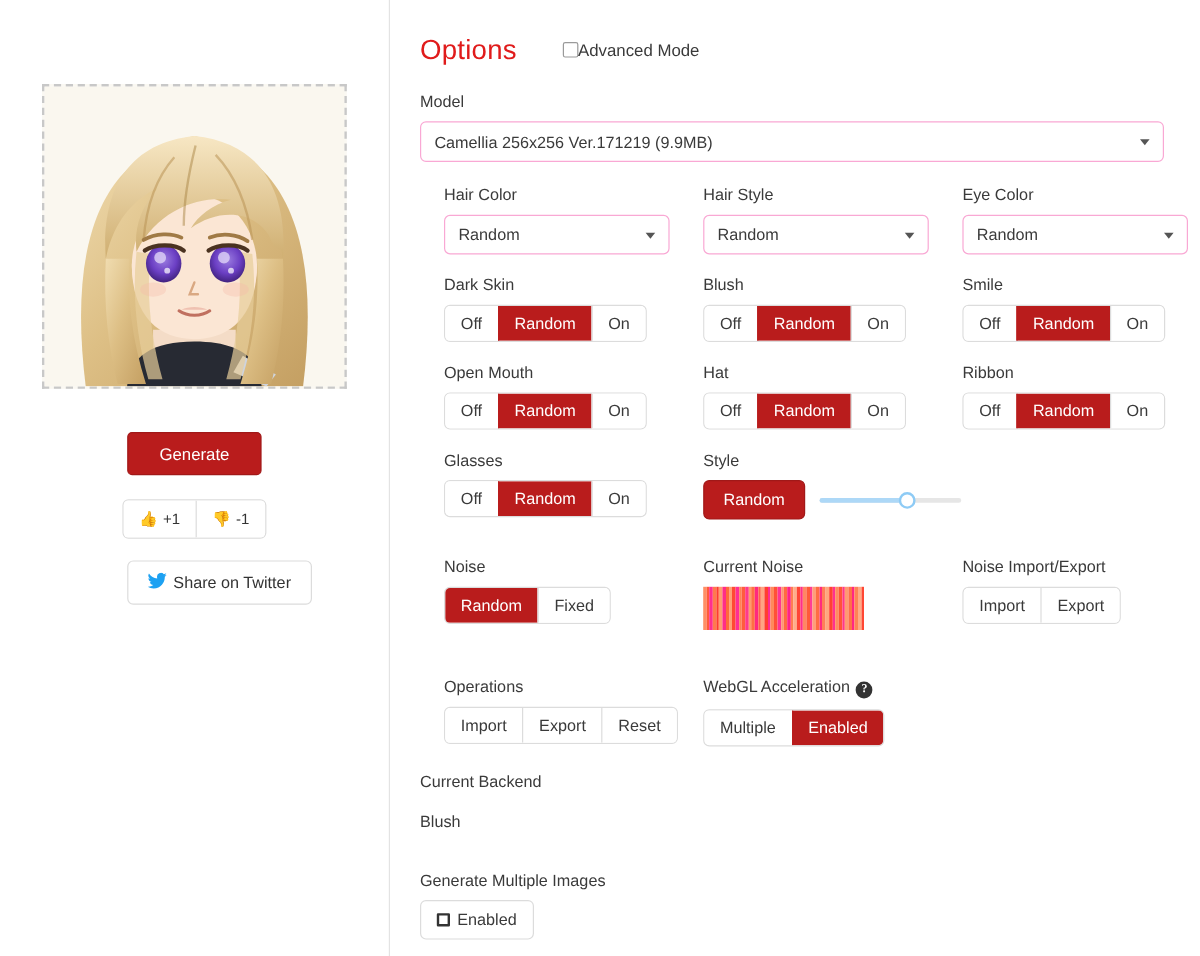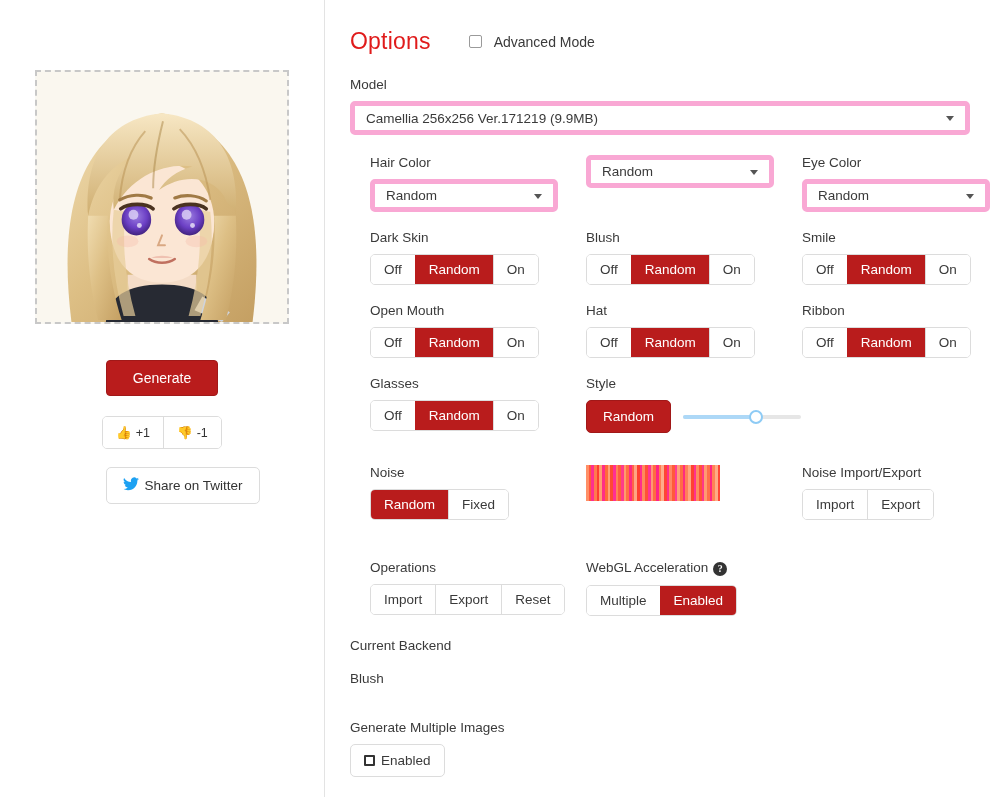--- a/index.html
+++ b/index.html
@@ -82,34 +82,34 @@
     flex: 1 1 auto;
     padding: 28px 30px 0 25px;
     position: relative;
   }
   .opt-header { display: flex; align-items: center; gap: 38px; margin-bottom: 22px; }
   .opt-title {
     color: #e01b1b;
     font-size: 23px;
     letter-spacing: .2px;
   }
-  .adv-mode { display: flex; align-items: center; gap: 12px; font-size: 14px; color: #3a3a3a; cursor: pointer; text-align: right; }
+  .adv-mode { display: flex; align-items: center; gap: 0; font-size: 14px; color: #3a3a3a; cursor: pointer; text-align: right; }
   .cbox {
     width: 13px; height: 13px;
     border: 1px solid #9a9a9a;
     border-radius: 2px;
     background: #fff;
     display: inline-block;
   }
 
   .field-label { font-size: 13.5px; color: #3a3a3a; margin-bottom: 9px; }
 
   .select-box {
     position: relative;
-    border: 5px solid #f9a8d4;
+    border: 1px solid #f9a8d4;
     border-radius: 5px;
     background: #fff;
     height: 33px;
     display: flex; align-items: center;
     padding: 0 11px;
     font-size: 13.5px;
     color: #3a3a3a;
     cursor: pointer;
   }
   .select-box .caret {
@@ -358,20 +358,21 @@
 
     <div class="grid3">
       <div class="cell">
         <div class="field-label">Hair Color</div>
         <div class="select-box">
           <span>Random</span>
           <span class="caret"></span>
         </div>
       </div>
       <div class="cell">
+        <div class="field-label">Hair Style</div>
         <div class="select-box">
           <span>Random</span>
           <span class="caret"></span>
         </div>
       </div>
       <div class="cell">
         <div class="field-label">Eye Color</div>
         <div class="select-box">
           <span>Random</span>
           <span class="caret"></span>
@@ -458,20 +459,21 @@
 
       <div class="cell mt14">
         <div class="field-label">Noise</div>
         <div class="seg">
           <button class="sbtn active">Random</button>
           <button class="sbtn">Fixed</button>
         </div>
       </div>
 
       <div class="cell mt14">
+        <div class="field-label">Current Noise</div>
         <div class="noise-strip" id="noise-strip">
             <i style="background: rgb(255, 143, 102);"></i>
             <i style="background: rgb(255, 90, 60);"></i>
             <i style="background: rgb(255, 47, 143);"></i>
             <i style="background: rgb(255, 122, 77);"></i>
             <i style="background: rgb(255, 61, 46);"></i>
             <i style="background: rgb(255, 156, 112);"></i>
             <i style="background: rgb(255, 46, 134);"></i>
             <i style="background: rgb(255, 106, 58);"></i>
             <i style="background: rgb(255, 161, 119);"></i>

